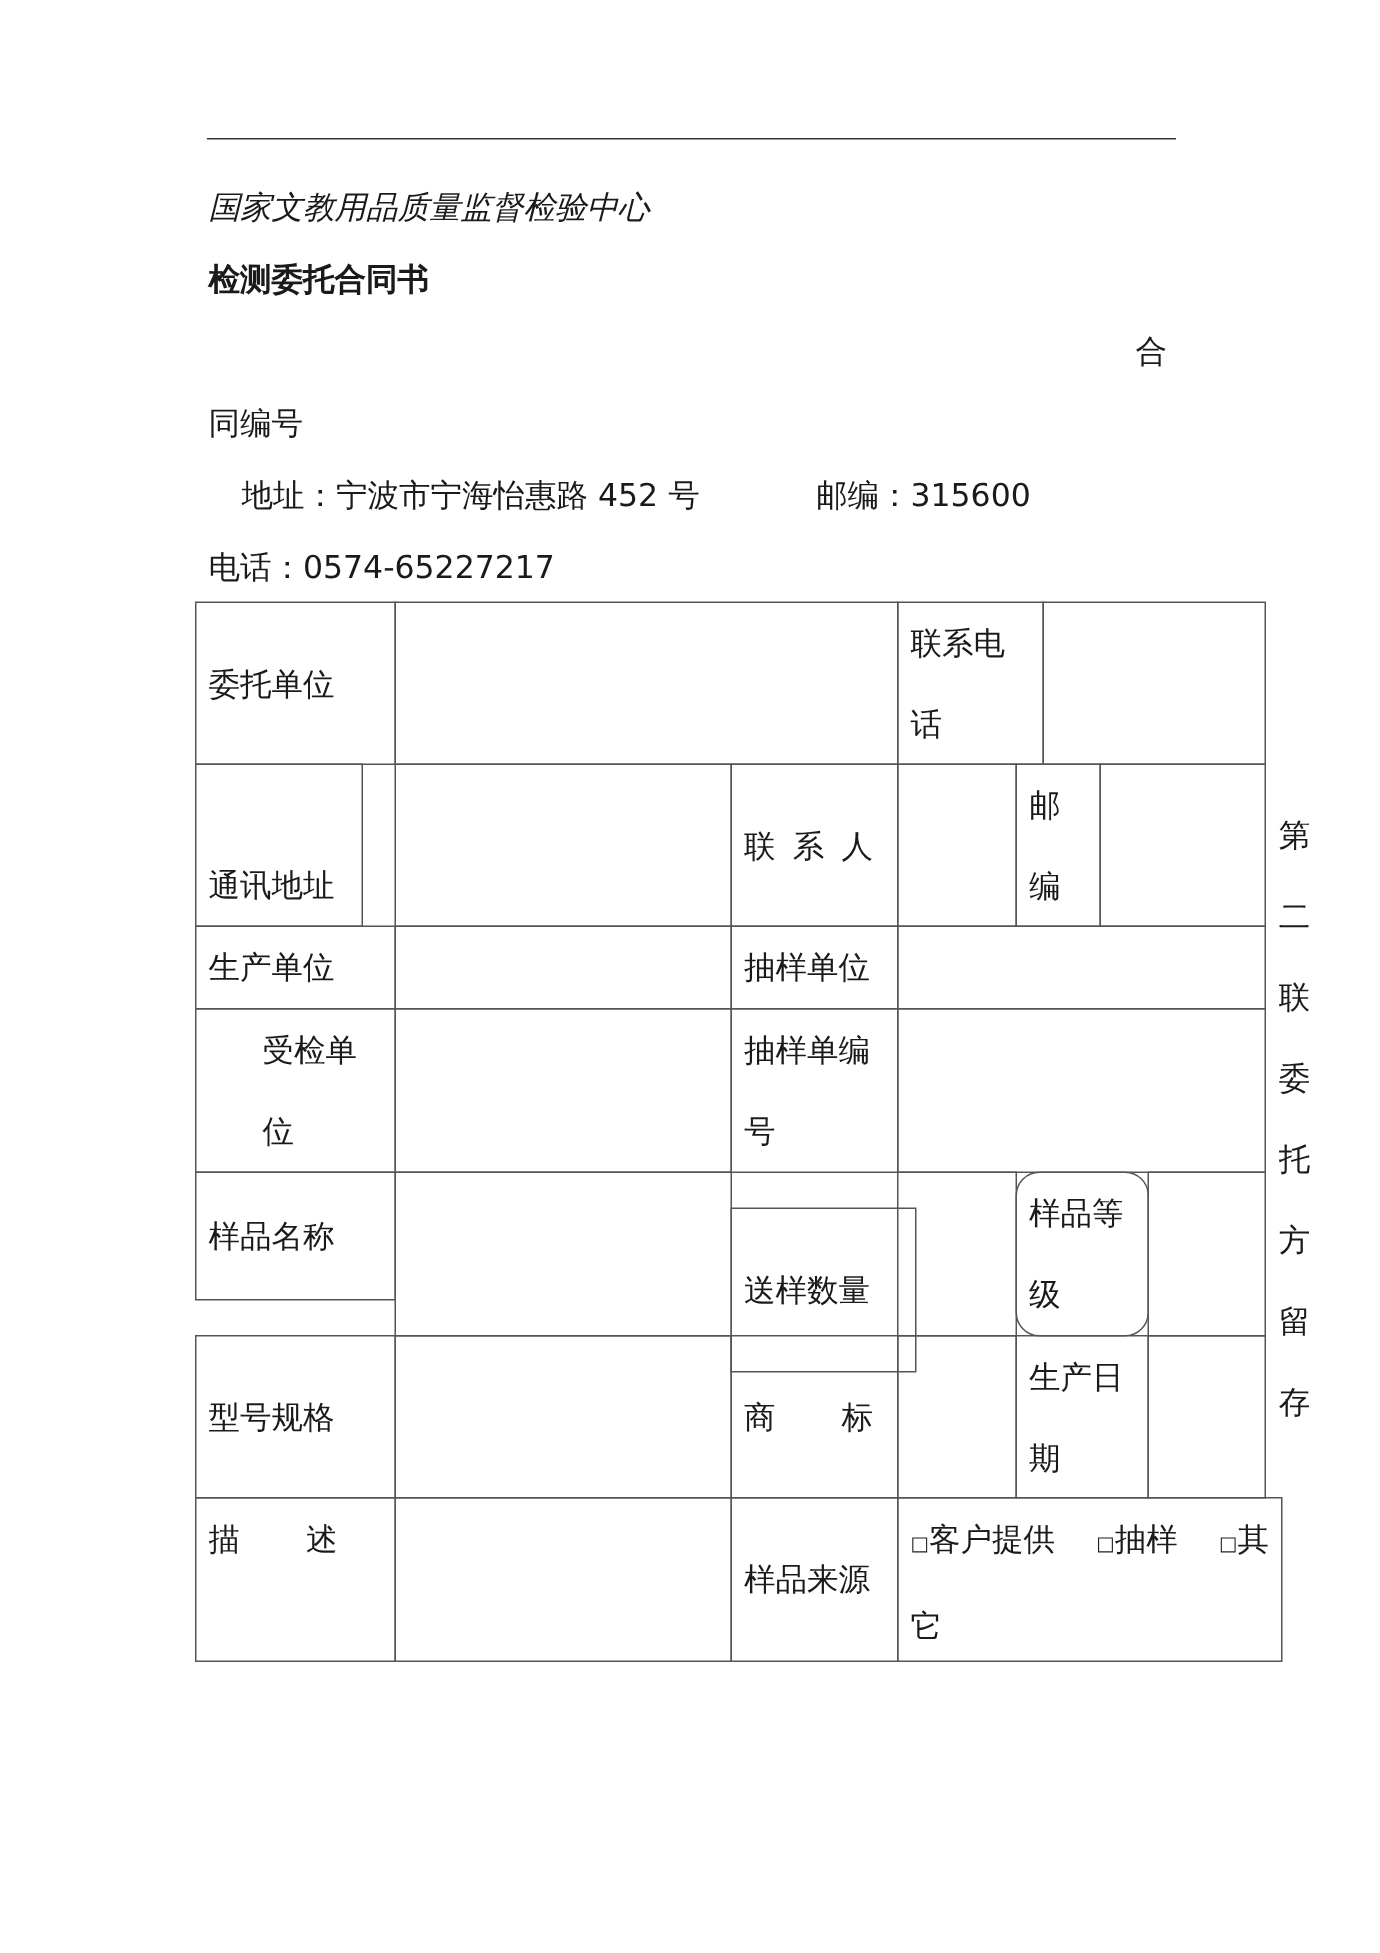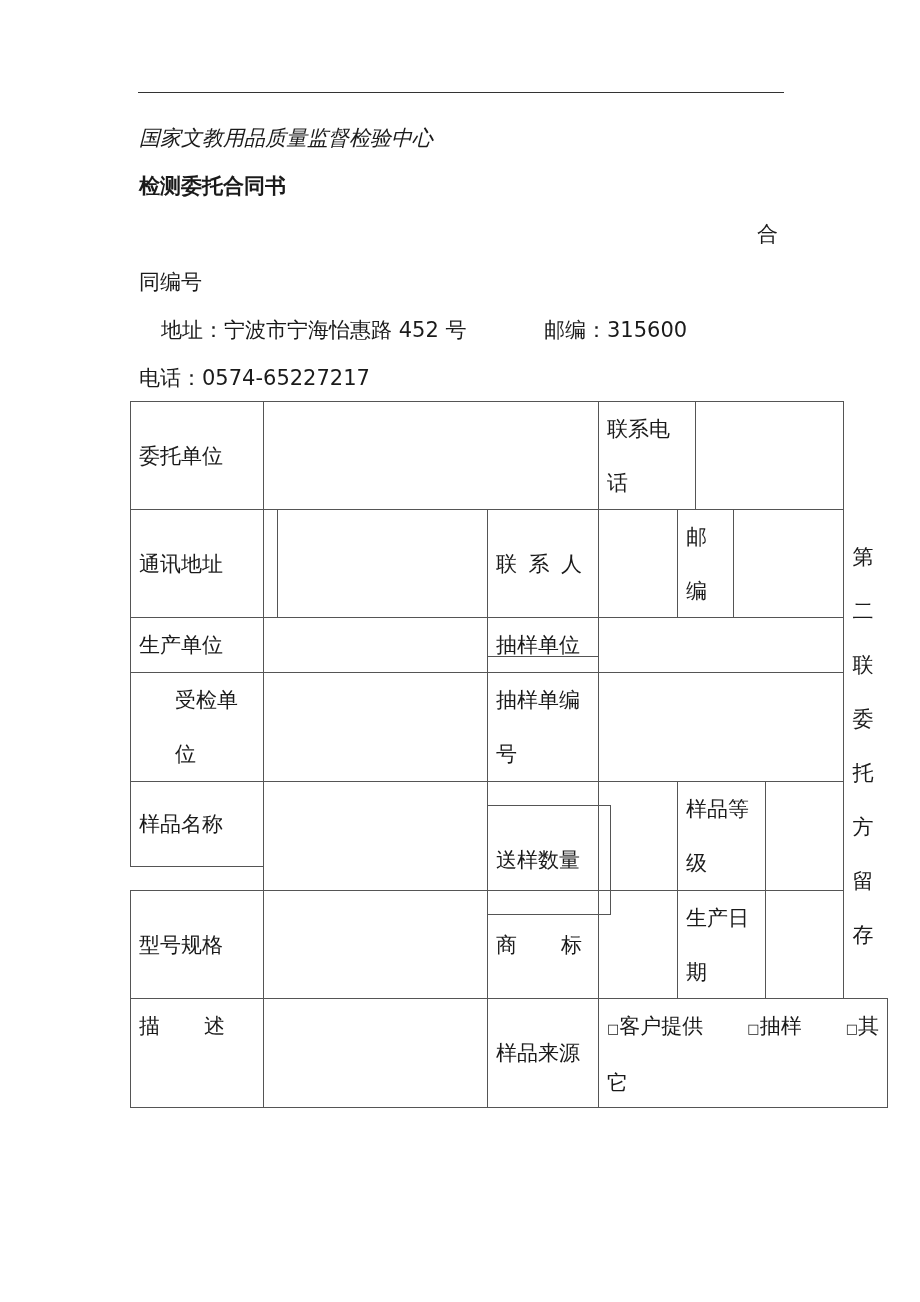--- a/index.html
+++ b/index.html
@@ -31,62 +31,62 @@
 <div class="cell mid" style="left:130px;top:401px;width:134px;height:109px;">
     <span>委托单位</span>
   </div>
 <div class="cell" style="left:263px;top:401px;width:336px;height:109px;"></div>
 <div class="cell" style="left:598px;top:401px;width:98px;height:109px;">
     <div>联系电</div>
     <div>话</div>
   </div>
 <div class="cell" style="left:695px;top:401px;width:149px;height:109px;"></div>
 
-<div class="cell mid" style="left:130px;top:509px;width:148px;height:109px;">
+<div class="cell mid" style="left:130px;top:509px;width:112px;height:109px;align-items:flex-end;">
     <span>通讯地址</span>
   </div>
 <div class="cell" style="left:263px;top:509px;width:225px;height:109px;"></div>
 <div class="cell mid" style="left:487px;top:509px;width:112px;height:109px;">
     <div class="spread" style="width:86px;">
       <span>联</span>
       <span>系</span>
       <span>人</span>
     </div>
   </div>
 <div class="cell" style="left:598px;top:509px;width:80px;height:109px;"></div>
 <div class="cell" style="left:677px;top:509px;width:57px;height:109px;">
     <div>邮</div>
     <div>编</div>
   </div>
 <div class="cell" style="left:733px;top:509px;width:111px;height:109px;"></div>
 
 <div class="cell" style="left:130px;top:617px;width:134px;height:56px;"><span>生产单位</span></div>
 <div class="cell" style="left:263px;top:617px;width:225px;height:56px;"></div>
-<div class="cell" style="left:487px;top:617px;width:112px;height:40px;"><span>抽样单位</span></div>
+<div class="cell" style="left:487px;top:617px;width:112px;height:56px;"><span>抽样单位</span></div>
 <div class="cell" style="left:598px;top:617px;width:246px;height:56px;"></div>
 
 <div class="cell mid" style="left:130px;top:672px;width:134px;height:110px;padding-left:44px;">
     <span>受检单位</span>
   </div>
 <div class="cell" style="left:263px;top:672px;width:225px;height:110px;"></div>
 <div class="cell" style="left:487px;top:672px;width:112px;height:110px;">
     <div>抽样单编</div>
     <div>号</div>
   </div>
 <div class="cell" style="left:598px;top:672px;width:246px;height:110px;"></div>
 
 <div class="cell mid" style="left:130px;top:781px;width:134px;height:86px;">
     <span>样品名称</span>
   </div>
 <div class="cell" style="left:263px;top:781px;width:225px;height:110px;"></div>
 <div class="cell mid" style="left:487px;top:781px;width:124px;height:110px;margin-top:24px;">
     <span>送样数量</span>
   </div>
 <div class="cell" style="left:598px;top:781px;width:80px;height:110px;"></div>
-<div class="cell" style="left:677px;top:781px;width:89px;height:110px;">
+<div class="cell" style="left:677px;top:781px;width:89px;height:110px;border-radius:16px;">
     <div>样品等</div>
     <div>级</div>
   </div>
 <div class="cell" style="left:765px;top:781px;width:79px;height:110px;"></div>
 
 <div class="cell mid" style="left:130px;top:890px;width:134px;height:109px;">
     <span>型号规格</span>
   </div>
 <div class="cell" style="left:263px;top:890px;width:225px;height:109px;"></div>
 <div class="cell mid" style="left:487px;top:890px;width:112px;height:109px;">
@@ -105,21 +105,21 @@
 <div class="cell" style="left:130px;top:998px;width:134px;height:110px;">
     <div class="spread" style="width:86px;">
       <span>描</span>
       <span>述</span>
     </div>
   </div>
 <div class="cell" style="left:263px;top:998px;width:225px;height:110px;"></div>
 <div class="cell mid" style="left:487px;top:998px;width:112px;height:110px;">
     <span>样品来源</span>
   </div>
-<div class="cell" style="left:598px;top:998px;width:290px;height:110px;">
+<div class="cell" style="left:598px;top:998px;width:257px;height:110px;">
   <div style="display:flex;justify-content:space-between;">
     <span><span style="font-size:13px;">□</span><span>客户提供</span></span>
     <span><span style="font-size:13px;">□</span><span>抽样</span></span>
     <span><span style="font-size:13px;">□</span><span>其</span></span>
   </div>
   <div>它</div>
 </div>
 
 <div class="abs side" style="top:530px;">
   <div>第</div>

